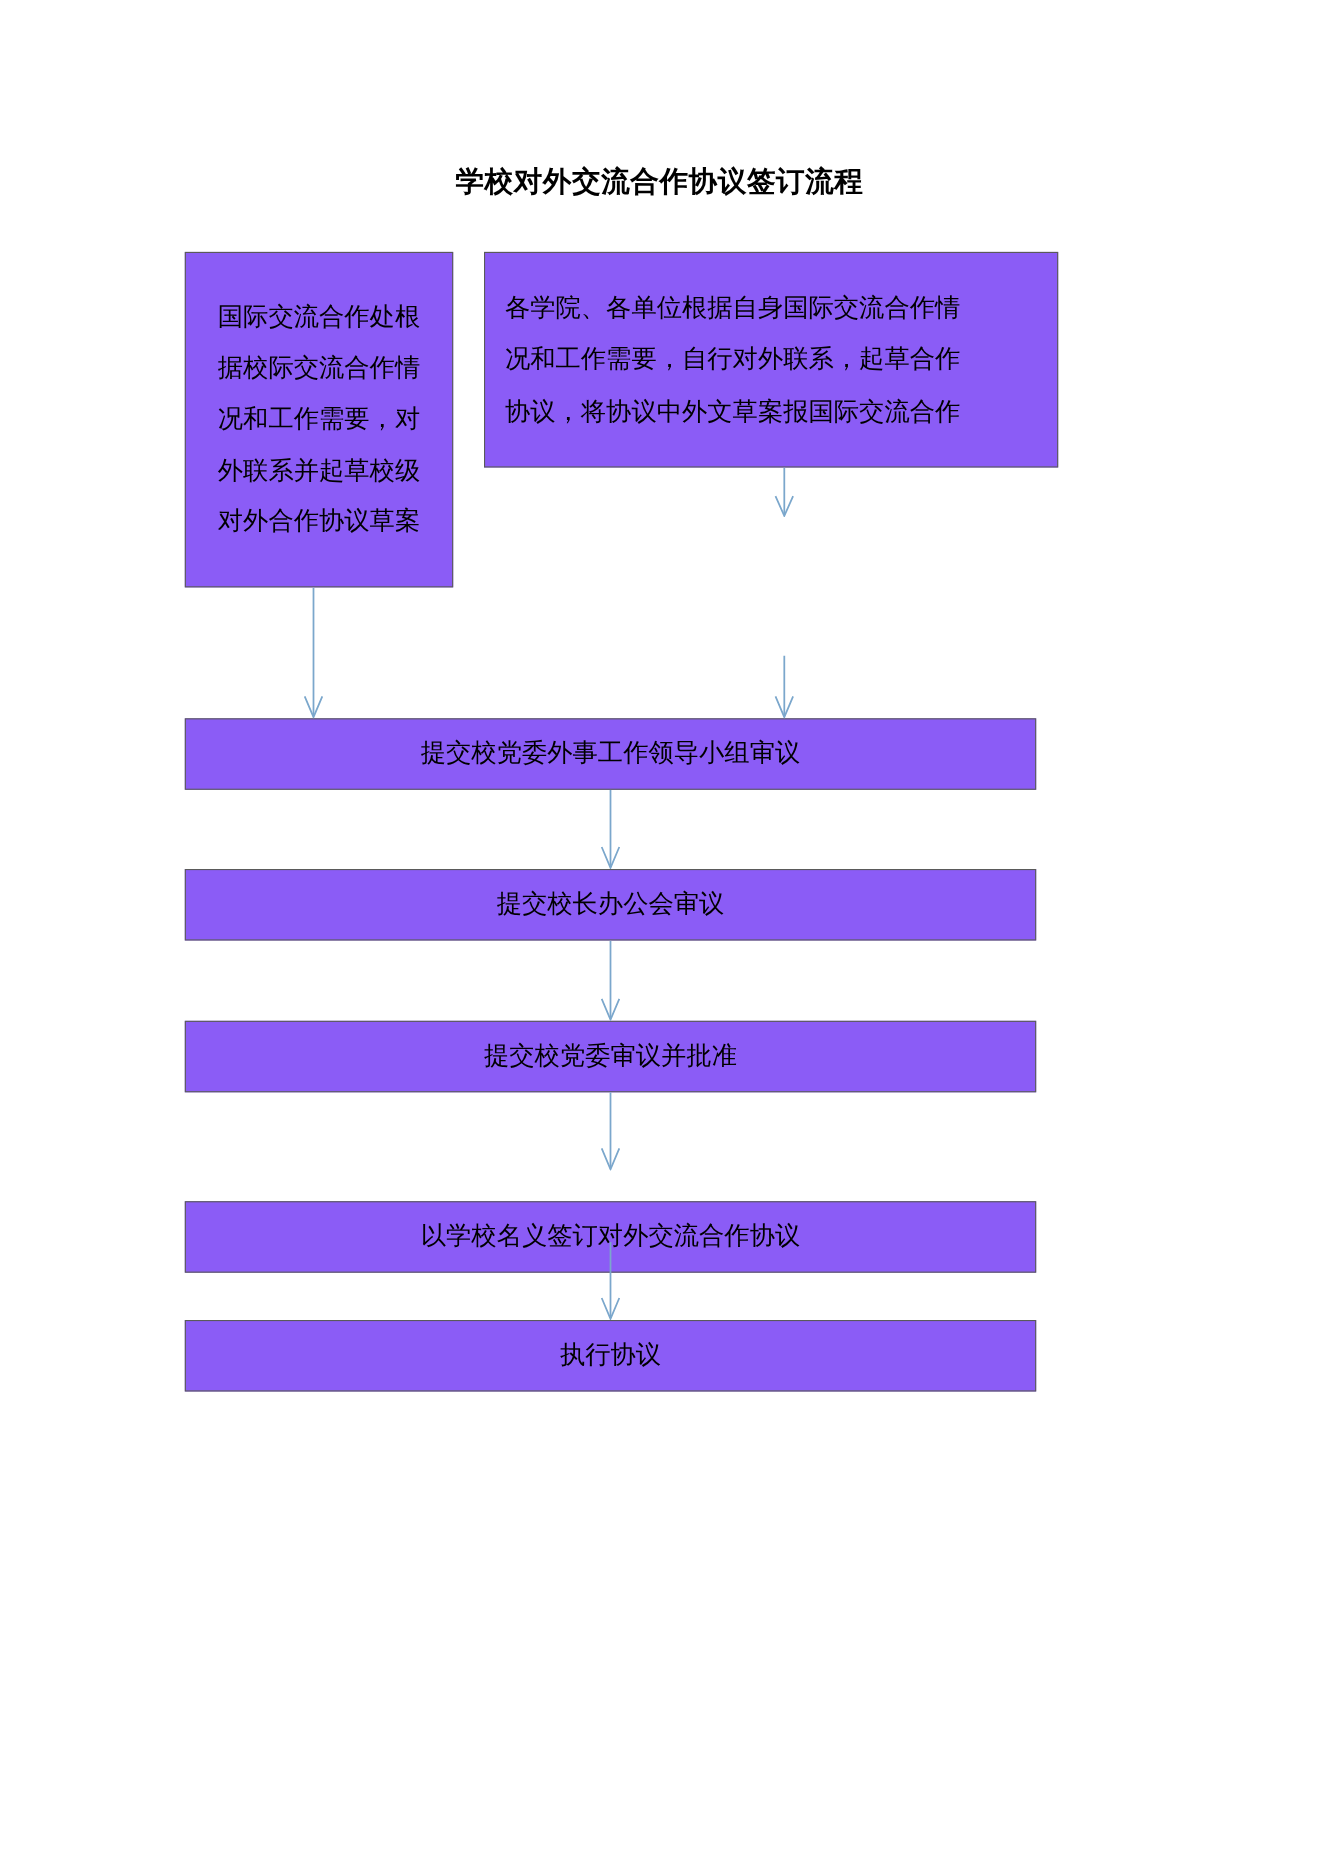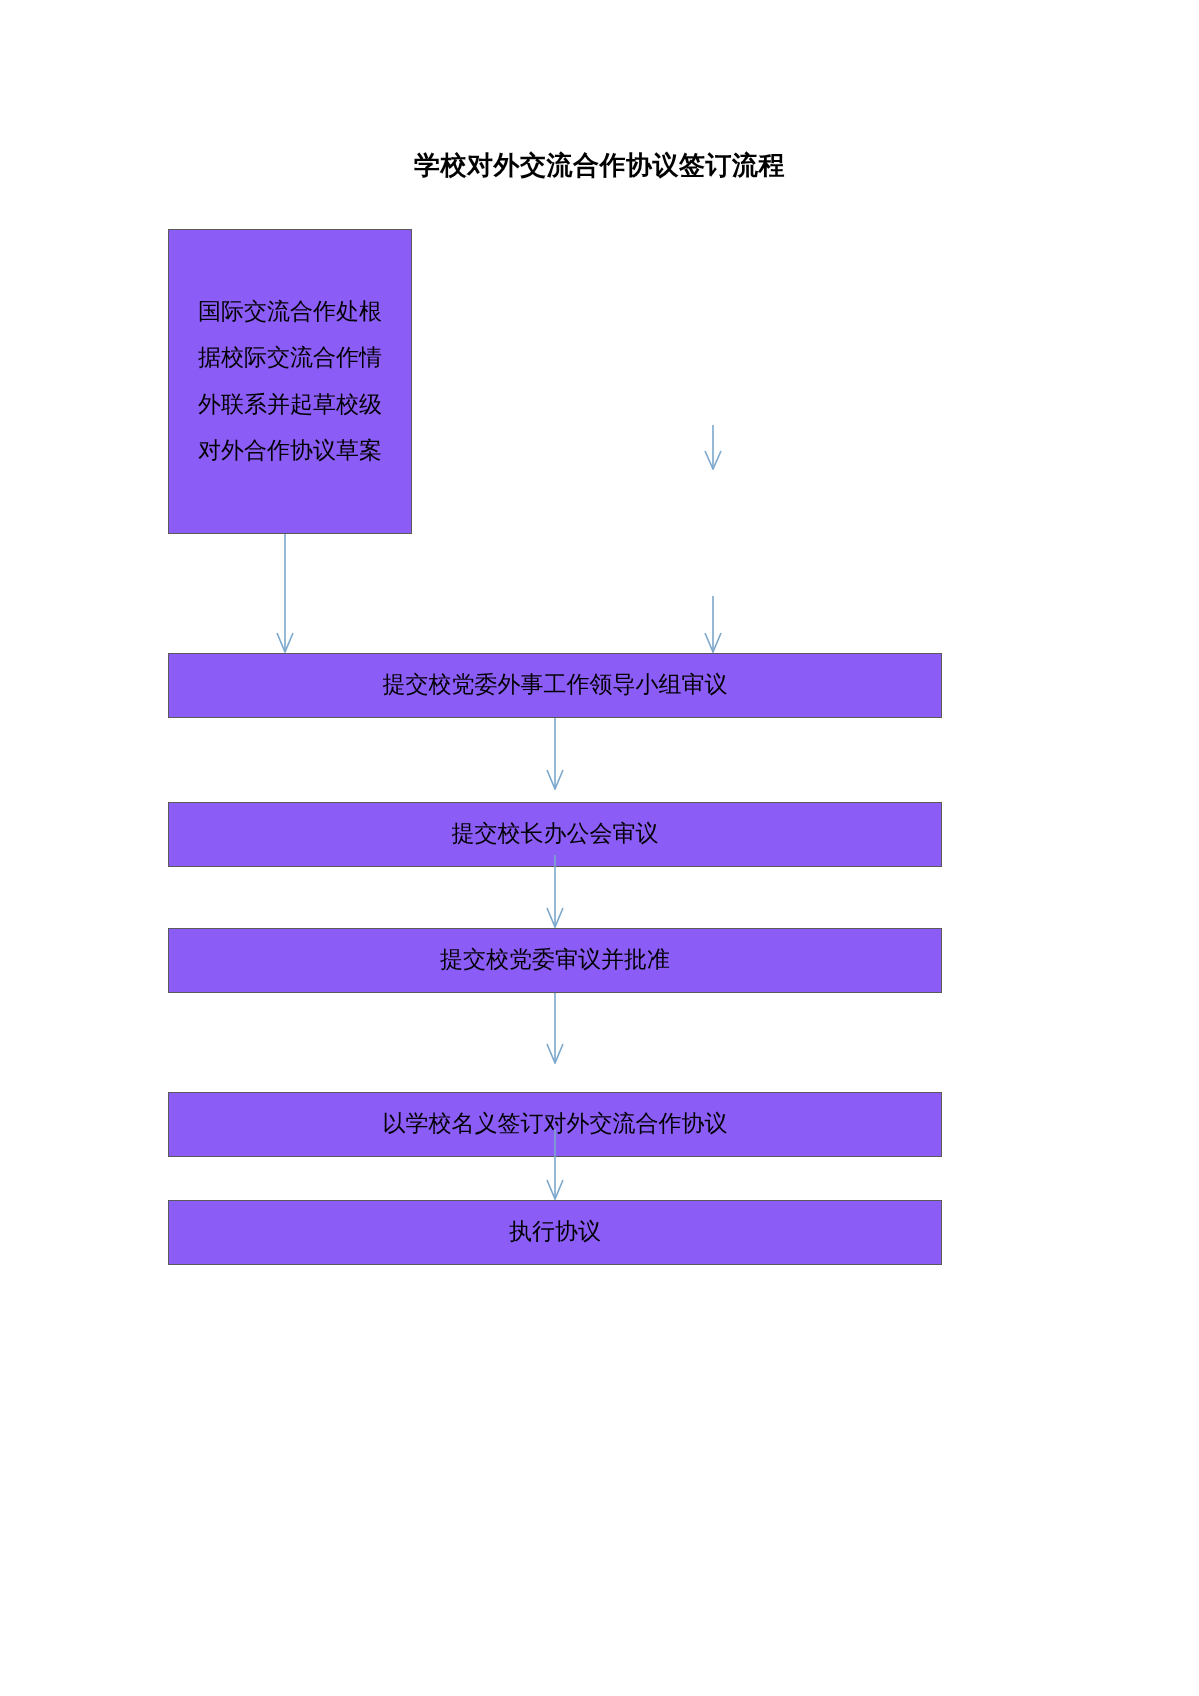--- a/index.html
+++ b/index.html
@@ -85,21 +85,21 @@
     line-height: 2.0;
   }
 
   .wide {
     left: 168px;
     width: 774px;
     height: 65px;
     padding: 0 12px;
   }
   #box-4 { top: 653px; align-items: center; }
-  #box-5 { top: 790px; margin-top: 12px; }
+  #box-5 { top: 790px; }
   #box-6 { top: 928px; }
   #box-7 { top: 1064px; margin-top: 28px; }
   #box-8 { top: 1200px; }
 
   
   .arrow {
     position: absolute;
     width: 22px;
     pointer-events: none;
   }
@@ -115,24 +115,30 @@
 </head>
 <body>
 
 <div id="page">
 
   <div id="doc-title">学校对外交流合作协议签订流程</div>
 
   <div class="box" id="box-1">
     <span class="line">国际交流合作处根</span>
     <span class="line">据校际交流合作情</span>
+    <span class="line">况和工作需要，对</span>
     <span class="line">外联系并起草校级</span>
     <span class="line">对外合作协议草案</span>
   </div>
 
+  <div class="box" id="box-2">
+    <span class="line">各学院、各单位根据自身国际交流合作情</span>
+    <span class="line">况和工作需要，自行对外联系，起草合作</span>
+    <span class="line">协议，将协议中外文草案报国际交流合作</span>
+  </div>
 
 
   <div class="box wide" id="box-4">
     <span class="line">提交校党委外事工作领导小组审议</span>
   </div>
 
   <div class="box wide" id="box-5">
     <span class="line">提交校长办公会审议</span>
   </div>
 

